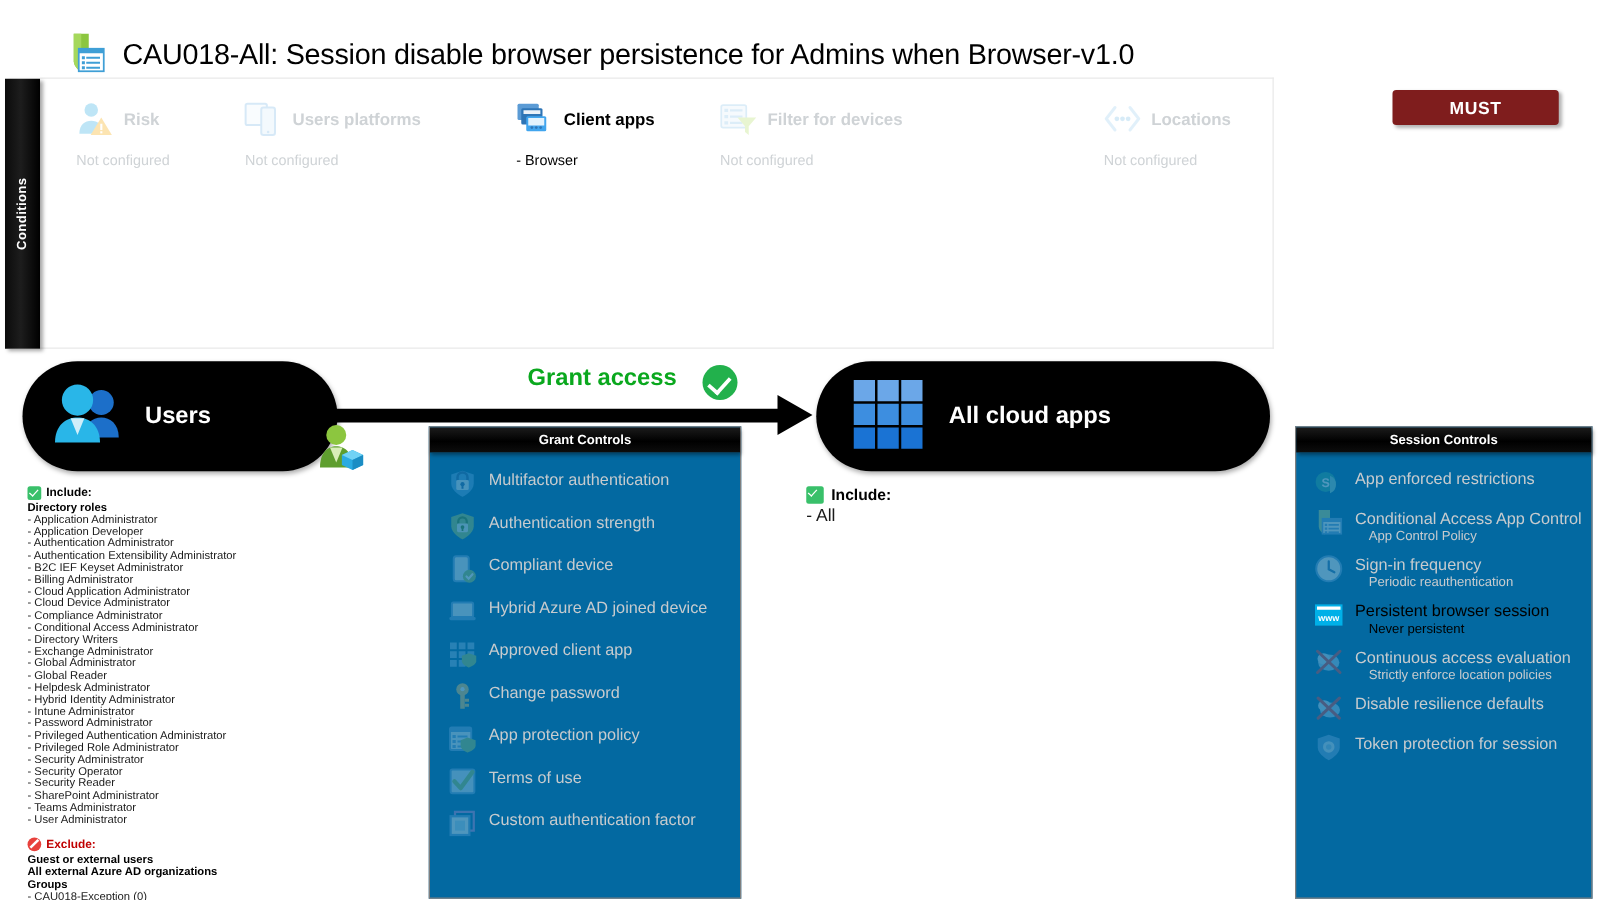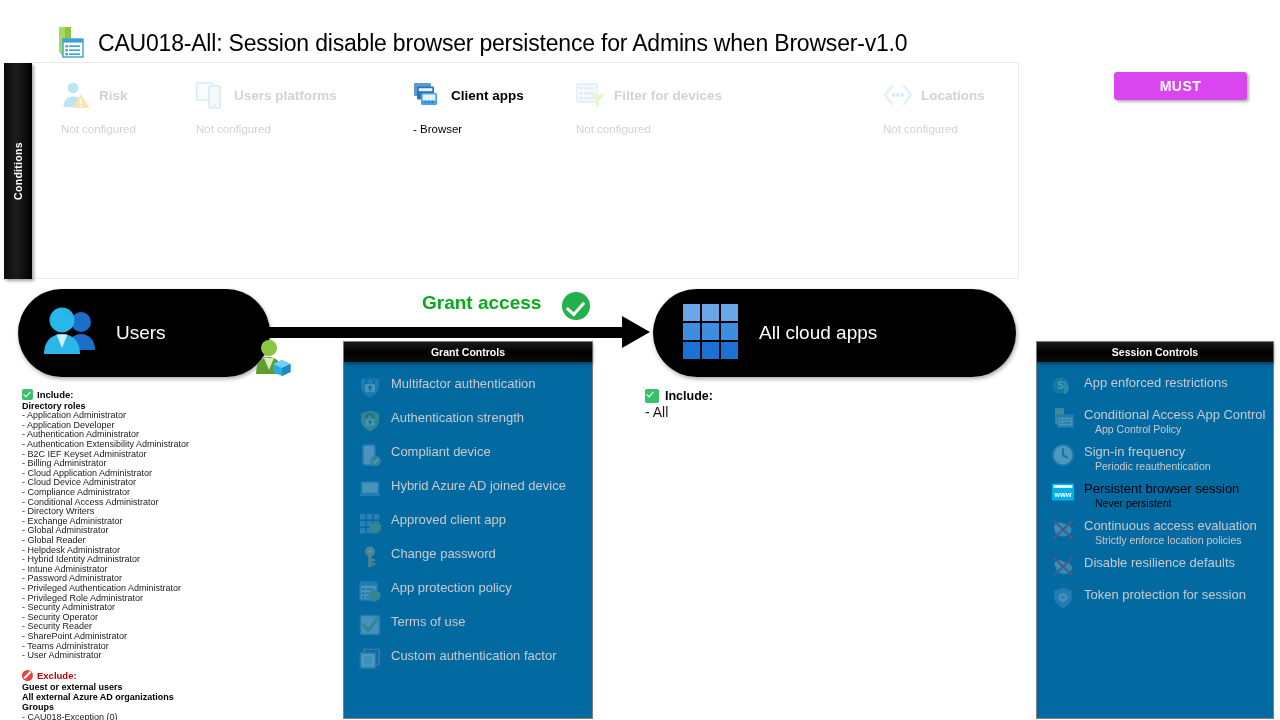--- a/index.html
+++ b/index.html
@@ -46,32 +46,32 @@
   .cond .cond-ico { width:32px; height:30px; position:relative; flex:0 0 auto; margin-right:7px; }
   .cond .cond-name { font-size:13.5px; font-weight:bold; white-space:nowrap; }
   .cond .cond-sub { font-size:11.5px; margin-top:10px; margin-left:1px; white-space:nowrap; }
   .cond.dim .cond-name, .cond.dim .cond-sub { color:#cfd3d6; font-weight:bold; }
   .cond.dim .cond-sub { font-weight:normal; }
   .cond.active .cond-name { color:#000; }
   .cond.active .cond-sub { color:#000; }
 
   #must-badge {
     position:absolute; left:1114px; top:72px; width:133px; height:28px;
-    background:#d946ef; color:#fff; font-weight:bold; font-size:14px;
+    background:#7f1d1d; color:#fff; font-weight:bold; font-size:14px;
     display:flex; align-items:center; justify-content:center;
     border-radius:3px; box-shadow:2px 2px 3px rgba(0,0,0,.3); letter-spacing:.5px;
   }
 
   
   .pill {
     position:absolute; background:#000; border-radius:58px;
     display:flex; align-items:center;
     box-shadow: 1px 2px 4px rgba(0,0,0,.35);
   }
-  .pill .pill-label { color:#fff; font-weight:normal; font-size:19px; }
+  .pill .pill-label { color:#fff; font-weight:bold; font-size:19px; }
   #pill-users { left:18px; top:289px; width:230px; height:88px; padding-left:22px; }
   #pill-apps  { left:653px; top:289px; width:335px; height:88px; padding-left:28px; }
 
   
   #arrow-line {
     position:absolute; left:230px; top:327px; width:400px; height:11px; background:#000;
   }
   #arrow-head {
     position:absolute; left:622px; top:316px; width:0; height:0;
     border-top:16px solid transparent; border-bottom:16px solid transparent;

